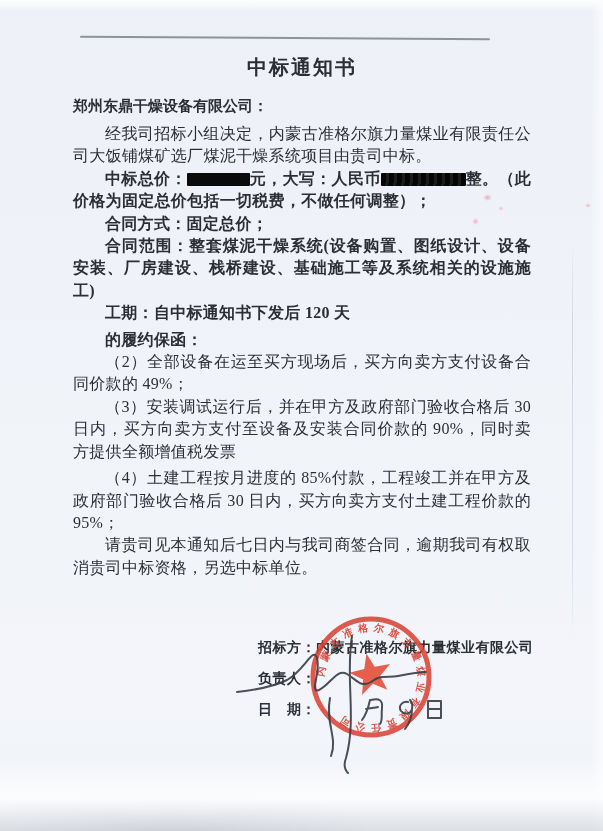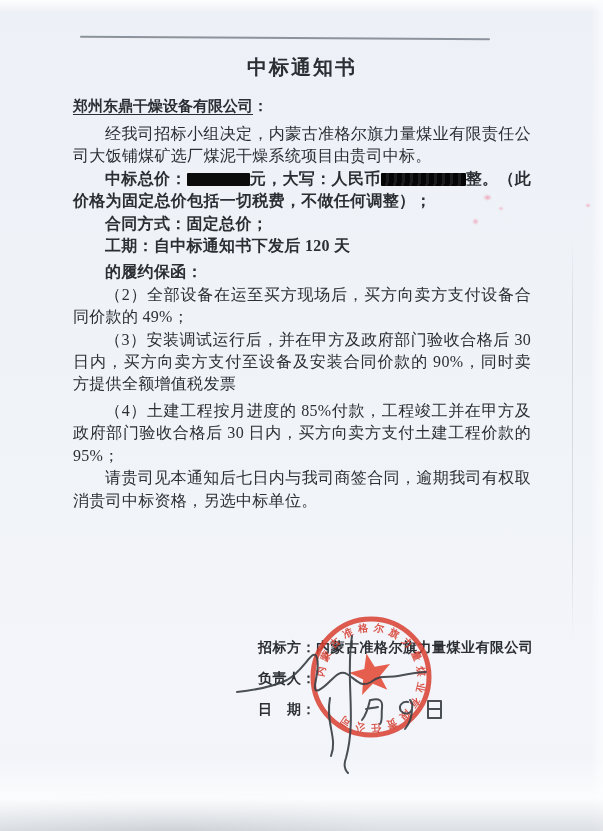--- a/index.html
+++ b/index.html
@@ -19,21 +19,21 @@
     background:linear-gradient(90deg,rgba(255,255,255,0),rgba(251,252,254,.85));}
   .crease{position:absolute;left:572px;top:240px;width:1px;height:400px;
     background:linear-gradient(180deg,rgba(150,156,166,0),rgba(150,156,166,.3) 20%,rgba(150,156,166,.25) 80%,rgba(150,156,166,0));}
   .rule{position:absolute;left:80px;top:37px;width:410px;height:2px;background:#8d939c;
     transform:rotate(.35deg);border-radius:1px;}
   .pink-speck{position:absolute;border-radius:50%;}
 
   .doc{position:absolute;left:73px;top:54px;width:458px;}
   .title{font-size:20px;font-weight:bold;text-align:center;letter-spacing:2px;margin:0 0 16px 0;}
   .recipient{font-size:15px;font-weight:bold;margin:0 0 7px 0;}
-  .recipient .name{text-decoration:underline;text-underline-offset:3px;}
+  .recipient .name{text-underline-offset:3px;}
   .doc p{font-size:16px;line-height:22.4px;margin:0;text-align:justify;
     text-indent:2em;letter-spacing:.3px;}
   .doc p.blabel{font-weight:bold;}
   .doc p.gap{margin-top:4px;}
   .redact{display:inline-block;vertical-align:-2px;height:13px;background:#0b0b0c;border-radius:1px;}
   .redact.r1{width:63px;}
   .redact.r2{width:85px;background:
     repeating-linear-gradient(93deg,#050506 0 5px,#1c1c1e 5px 8px);}
 
   .sig-block{position:absolute;left:258px;top:637px;font-size:14px;font-weight:bold;letter-spacing:.5px;}
@@ -54,20 +54,21 @@
   <div class="doc">
     <h1 class="title">中标通知书</h1>
 
     <div class="recipient"><span class="name">郑州东鼎干燥设备有限公司</span><span>：</span></div>
 
     <p>经我司招标小组决定，内蒙古准格尔旗力量煤业有限责任公司大饭铺煤矿选厂煤泥干燥系统项目由贵司中标。</p>
 
     <p class="blabel"><span>中标总价：</span><span class="redact r1"></span><span>元，大写：人民币</span><span class="redact r2"></span><span>整。（此价格为固定总价包括一切税费，不做任何调整）；</span></p>
 
     <p class="blabel">合同方式：固定总价；</p>
+    <p class="blabel">合同范围：整套煤泥干燥系统(设备购置、图纸设计、设备安装、厂房建设、栈桥建设、基础施工等及系统相关的设施施工)</p>
     <p class="blabel">工期：自中标通知书下发后 120 天</p>
     <p class="blabel gap">的履约保函：</p>
 
     <p>（2）全部设备在运至买方现场后，买方向卖方支付设备合同价款的 49%；</p>
     <p>（3）安装调试运行后，并在甲方及政府部门验收合格后 30 日内，买方向卖方支付至设备及安装合同价款的 90%，同时卖方提供全额增值税发票</p>
     <p class="gap">（4）土建工程按月进度的 85%付款，工程竣工并在甲方及政府部门验收合格后 30 日内，买方向卖方支付土建工程价款的 95%；</p>
 
     <p>请贵司见本通知后七日内与我司商签合同，逾期我司有权取消贵司中标资格，另选中标单位。</p>
   </div>
 

